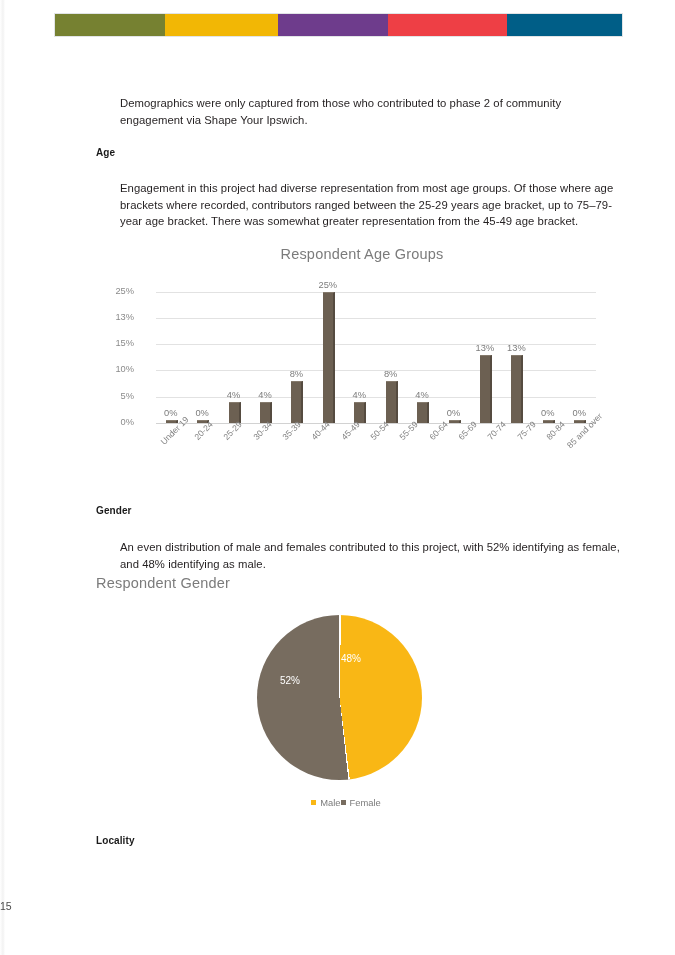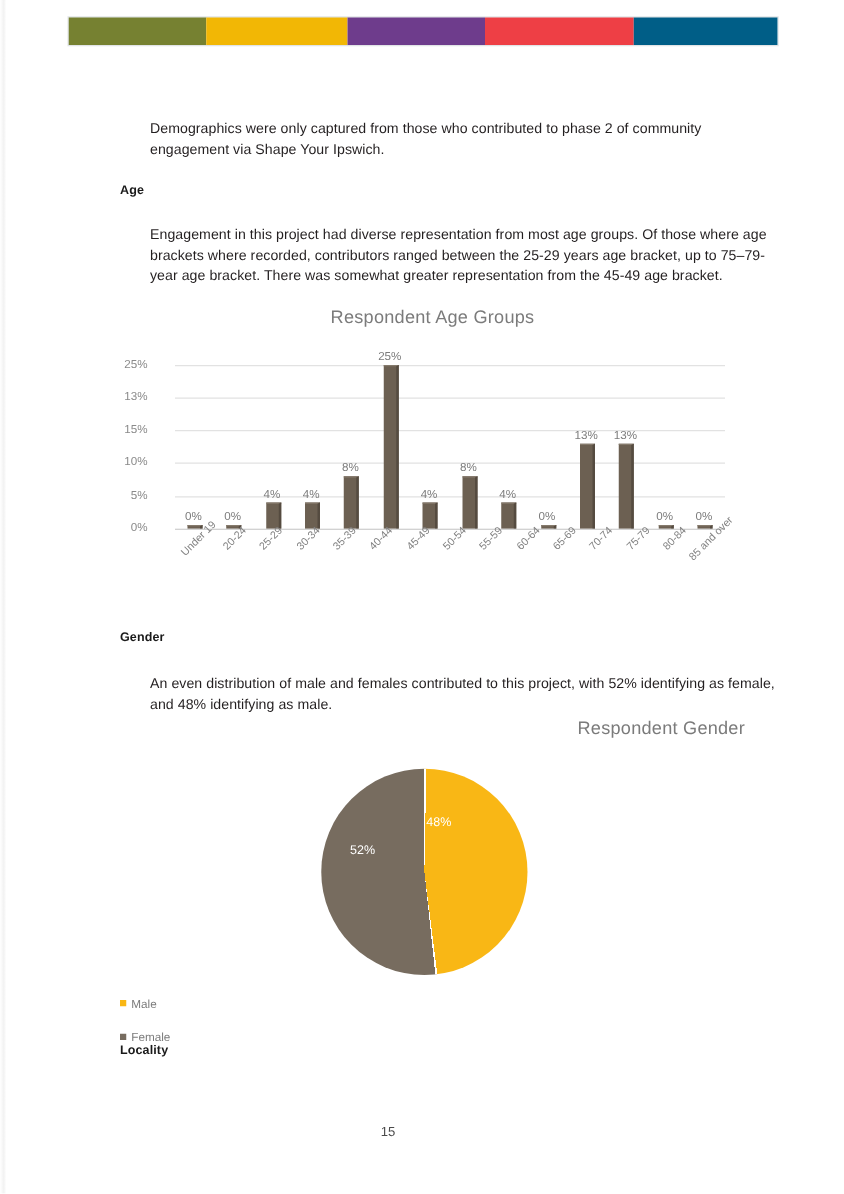--- a/index.html
+++ b/index.html
@@ -62,21 +62,21 @@
   #intro-para { top: 95px; }
   #age-heading { top: 147px; }
   #age-para    { top: 180px; }
   #gender-heading { top: 505px; }
   #gender-para    { top: 539px; }
   #locality-heading { top: 835px; }
 
   
   #bar-chart {
     position: absolute;
-    left: 96px;
+    left: 112px;
     top: 243px;
     width: 500px;
     height: 245px;
   }
   #bar-title {
     position: absolute;
     top: 3px;
     left: 0;
     width: 500px;
     text-align: center;
@@ -185,21 +185,21 @@
     left: 96px;
     top: 575px;
     width: 500px;
     height: 240px;
   }
   #pie-title {
     position: absolute;
     top: 0;
     left: 0;
     width: 500px;
-    text-align: right;
+    text-align: left;
     font-size: 14.5px;
     color: #7b7b7b;
     letter-spacing: 0.2px;
   }
   #pie {
     position: absolute;
     top: 40px;
     left: 161px;
     width: 165px;
     height: 165px;
@@ -212,35 +212,33 @@
   #label-male   { top: 78px; left: 245px; text-align: center; }
   #label-female { top: 100px; left: 184px; }
 
   #pie-legend {
     position: absolute;
     top: 222px;
     left: 0;
     width: 500px;
     display: flex;
     justify-content: center;
-    gap: 16px;
     font-size: 9.4px;
     color: #7c7c7c;
-    flex-direction: column;
   }
   .legend-item { display: flex; align-items: center; gap: 4px; }
   .legend-swatch { width: 5px; height: 5px; display: inline-block; }
 
   
   #page-number {
     position: absolute;
     left: 0;
     top: 900px;
     width: 621px;
-    text-align: center;
+    text-align: left;
     font-size: 10.5px;
     color: #4a4a4a;
   }
 </style>
 </head>
 <body>
 
 <div id="page">
 
   <div id="page-edge-left"></div>

